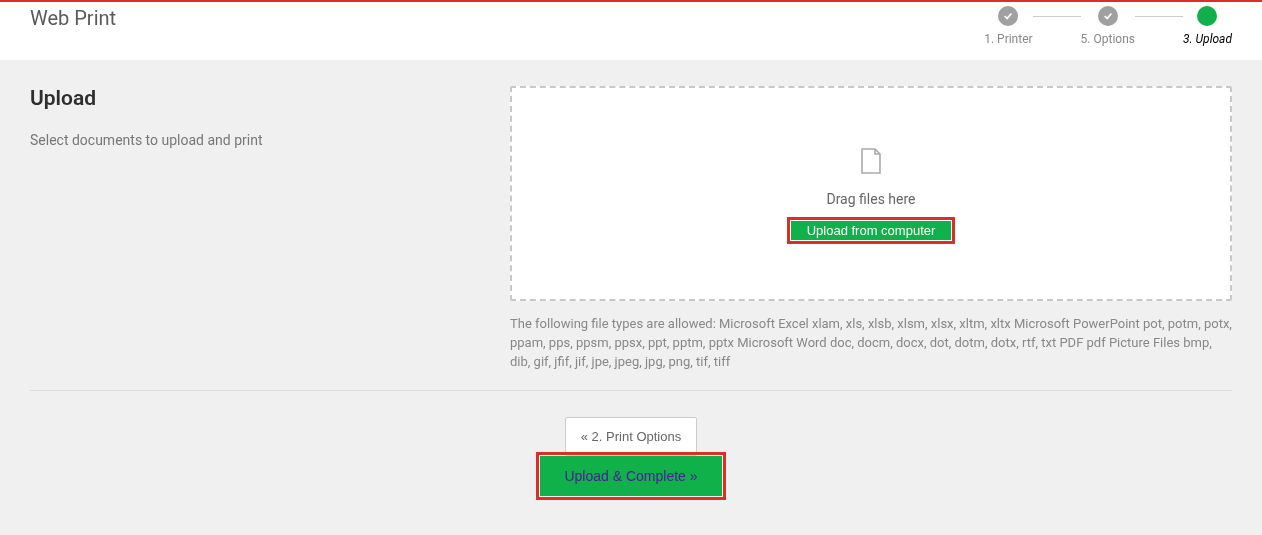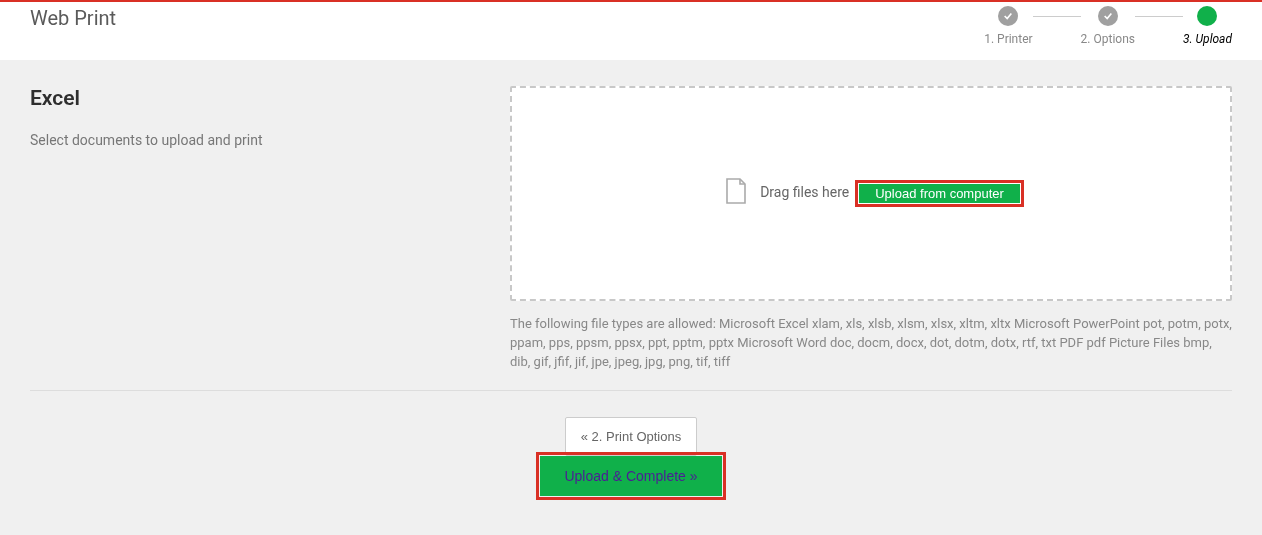--- a/index.html
+++ b/index.html
@@ -98,21 +98,21 @@
     }
     .right-col {
       flex: 1;
     }
     .dropzone {
       border: 2px dashed #c8c8c8;
       border-radius: 2px;
       background: #ffffff;
       min-height: 215px;
       display: flex;
-      flex-direction: row;
+      flex-direction: column;
       align-items: center;
       justify-content: center;
       gap: 10px;
       padding: 30px 10px;
     }
     .file-icon-wrap {
       margin-bottom: 2px;
     }
     .drag-text {
       font-size: 14px;
@@ -180,33 +180,33 @@
       </div>
       <span class="step-label">1. Printer</span>
     </div>
     <div class="step-connector"></div>
     <div class="step">
       <div class="step-circle completed">
         <svg class="checkmark" viewBox="0 0 12 12">
             <path d="M2 6 L5 9 L10 3" stroke="#fff" stroke-width="2" fill="none"></path>
           </svg>
       </div>
-      <span class="step-label">2. Options</span>
+      <span class="step-label">5. Options</span>
     </div>
     <div class="step-connector"></div>
     <div class="step">
       <div class="step-circle active"></div>
       <span class="step-label active">3. Upload</span>
     </div>
   </div>
 </div>
 
 <div class="content">
   <div class="left-col">
-    <h2 class="section-title">Excel</h2>
+    <h2 class="section-title">Upload</h2>
     <p class="section-subtitle">Select documents to upload and print</p>
   </div>
   <div class="right-col">
     <div class="dropzone">
       <div class="file-icon-wrap">
         <svg width="28" height="28" viewBox="0 0 28 28">
           <path d="M5 2 L18 2 L23 7 L23 26 L5 26 Z" stroke="#aaa" stroke-width="1.6" fill="none"></path>
           <path d="M18 2 L18 7 L23 7" stroke="#aaa" stroke-width="1.6" fill="none"></path>
         </svg>
       </div>

